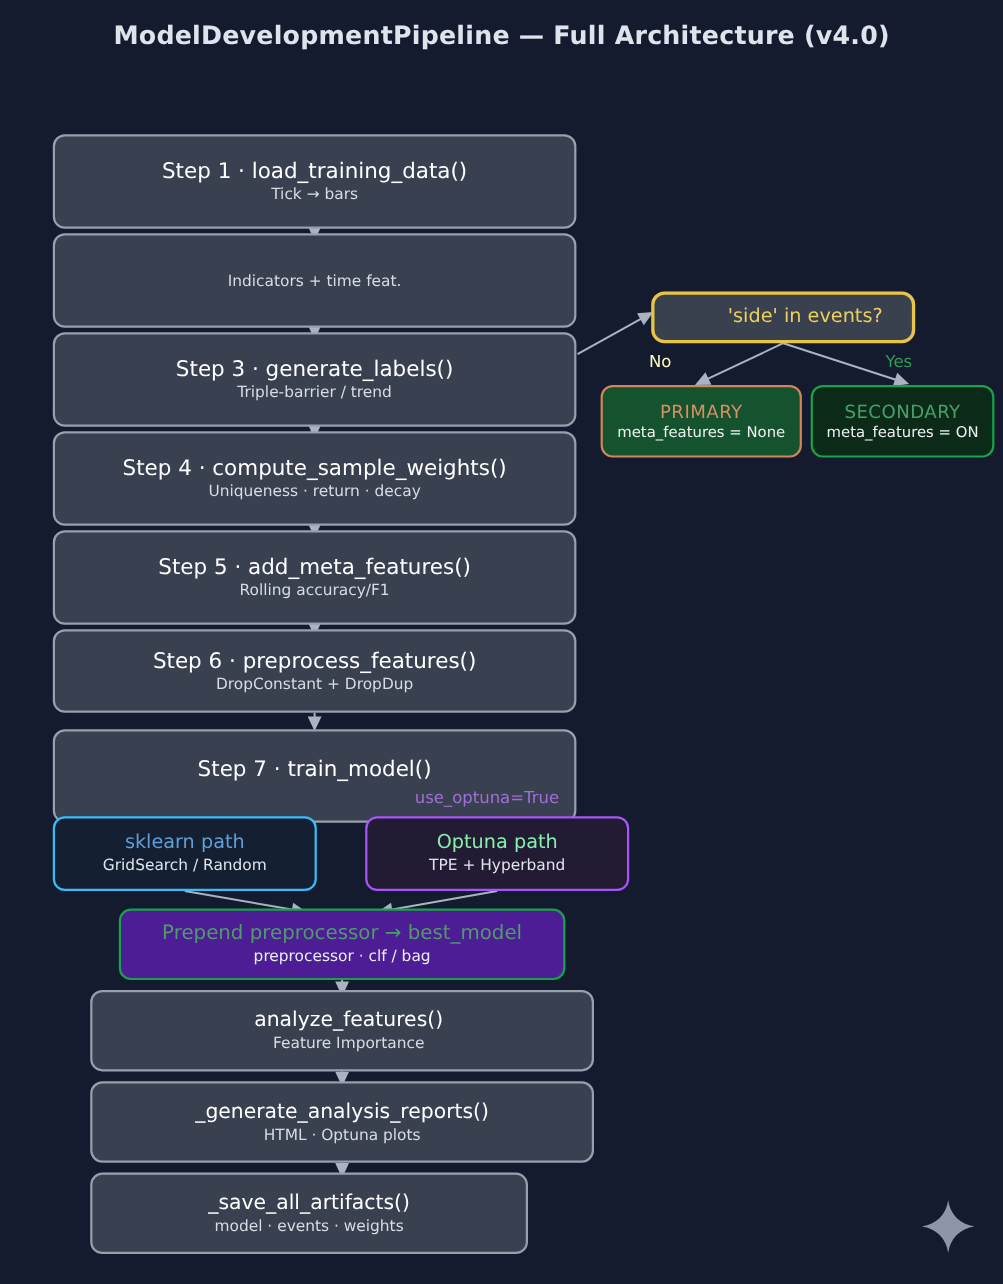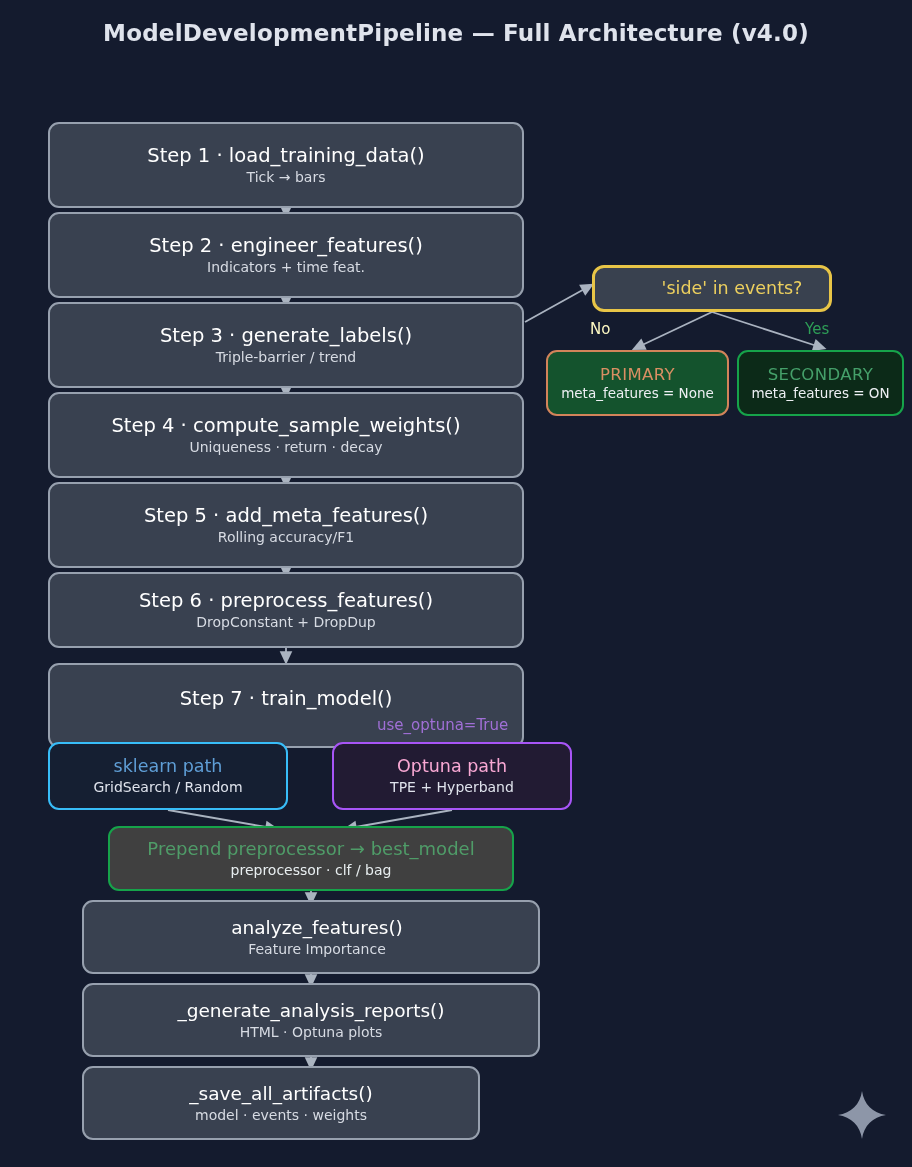--- a/index.html
+++ b/index.html
@@ -109,26 +109,26 @@
     border: 2.5px solid #38bdf8;
   }
   .sklearn .ttl { font-size: 17.5px; color: #5f9ed6; }
   .sklearn .sub { font-size: 14px; color: #dfe3ec; margin-top: 2px; }
 
   
   .optuna {
     background: #221b33;
     border: 2.5px solid #a855f7;
   }
-  .optuna .ttl { font-size: 17.5px; color: #f9a8d4; }
+  .optuna .ttl { font-size: 17.5px; color: #86efac; }
   .optuna .sub { font-size: 14px; color: #dfe3ec; margin-top: 2px; }
 
   
   .prepend {
-    background: #404040;
+    background: #4c1d95;
     border: 2.5px solid #16a34a;
   }
   .prepend .ttl { font-size: 18px; color: #4f9c68; }
   .prepend .sub { font-size: 14px; color: #e8eef0; margin-top: 2px; }
 
   
   .elabel {
     position: absolute;
     font-size: 15px;
     white-space: nowrap;
@@ -186,21 +186,20 @@
   </svg>
 
   <div class="title">ModelDevelopmentPipeline — Full Architecture (v4.0)</div>
 
   <div class="node step" style="left:48px; top:122px; width:476px; height:86px;">
     <span class="ttl">Step 1  ·  load_training_data()</span>
     <span class="sub">Tick → bars</span>
   </div>
 
   <div class="node step" style="left:48px; top:212px; width:476px; height:86px;">
-    <span class="ttl">Step 2  ·  engineer_features()</span>
     <span class="sub">Indicators + time feat.</span>
   </div>
 
   <div class="node step" style="left:48px; top:302px; width:476px; height:86px;">
     <span class="ttl">Step 3  ·  generate_labels()</span>
     <span class="sub">Triple-barrier / trend</span>
   </div>
 
   <div class="node step" style="left:48px; top:392px; width:476px; height:86px;">
     <span class="ttl">Step 4  ·  compute_sample_weights()</span>

